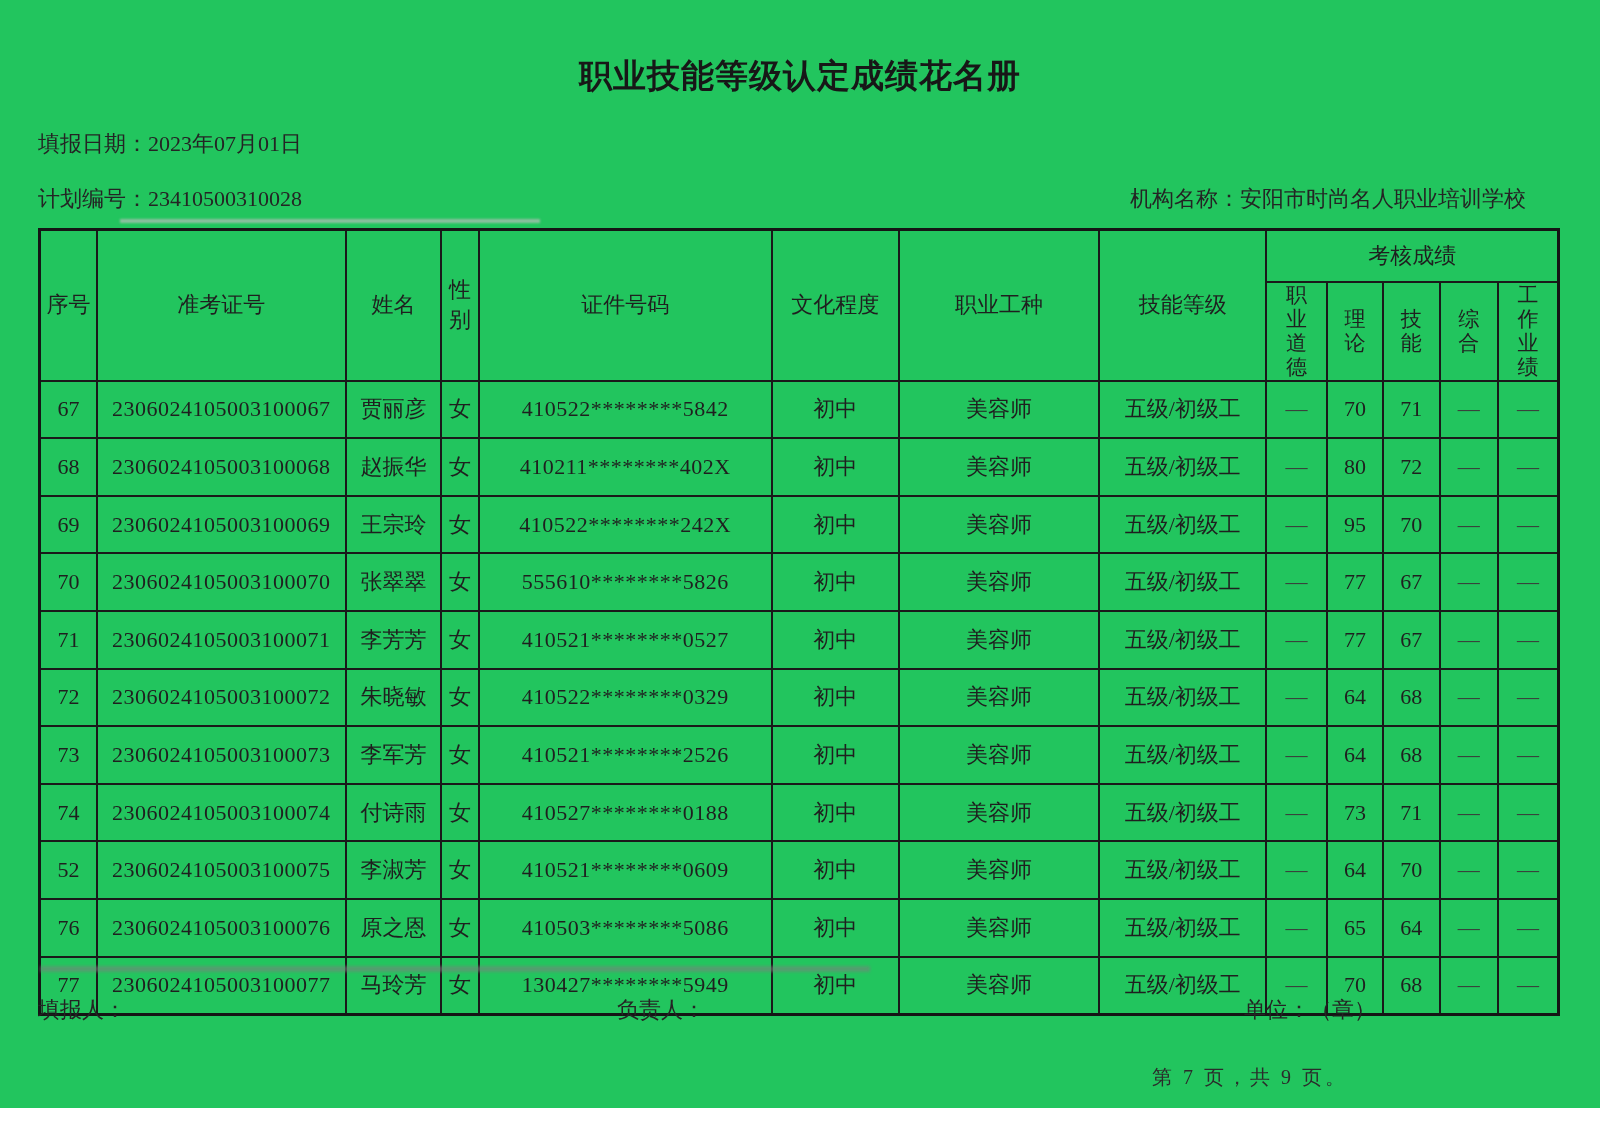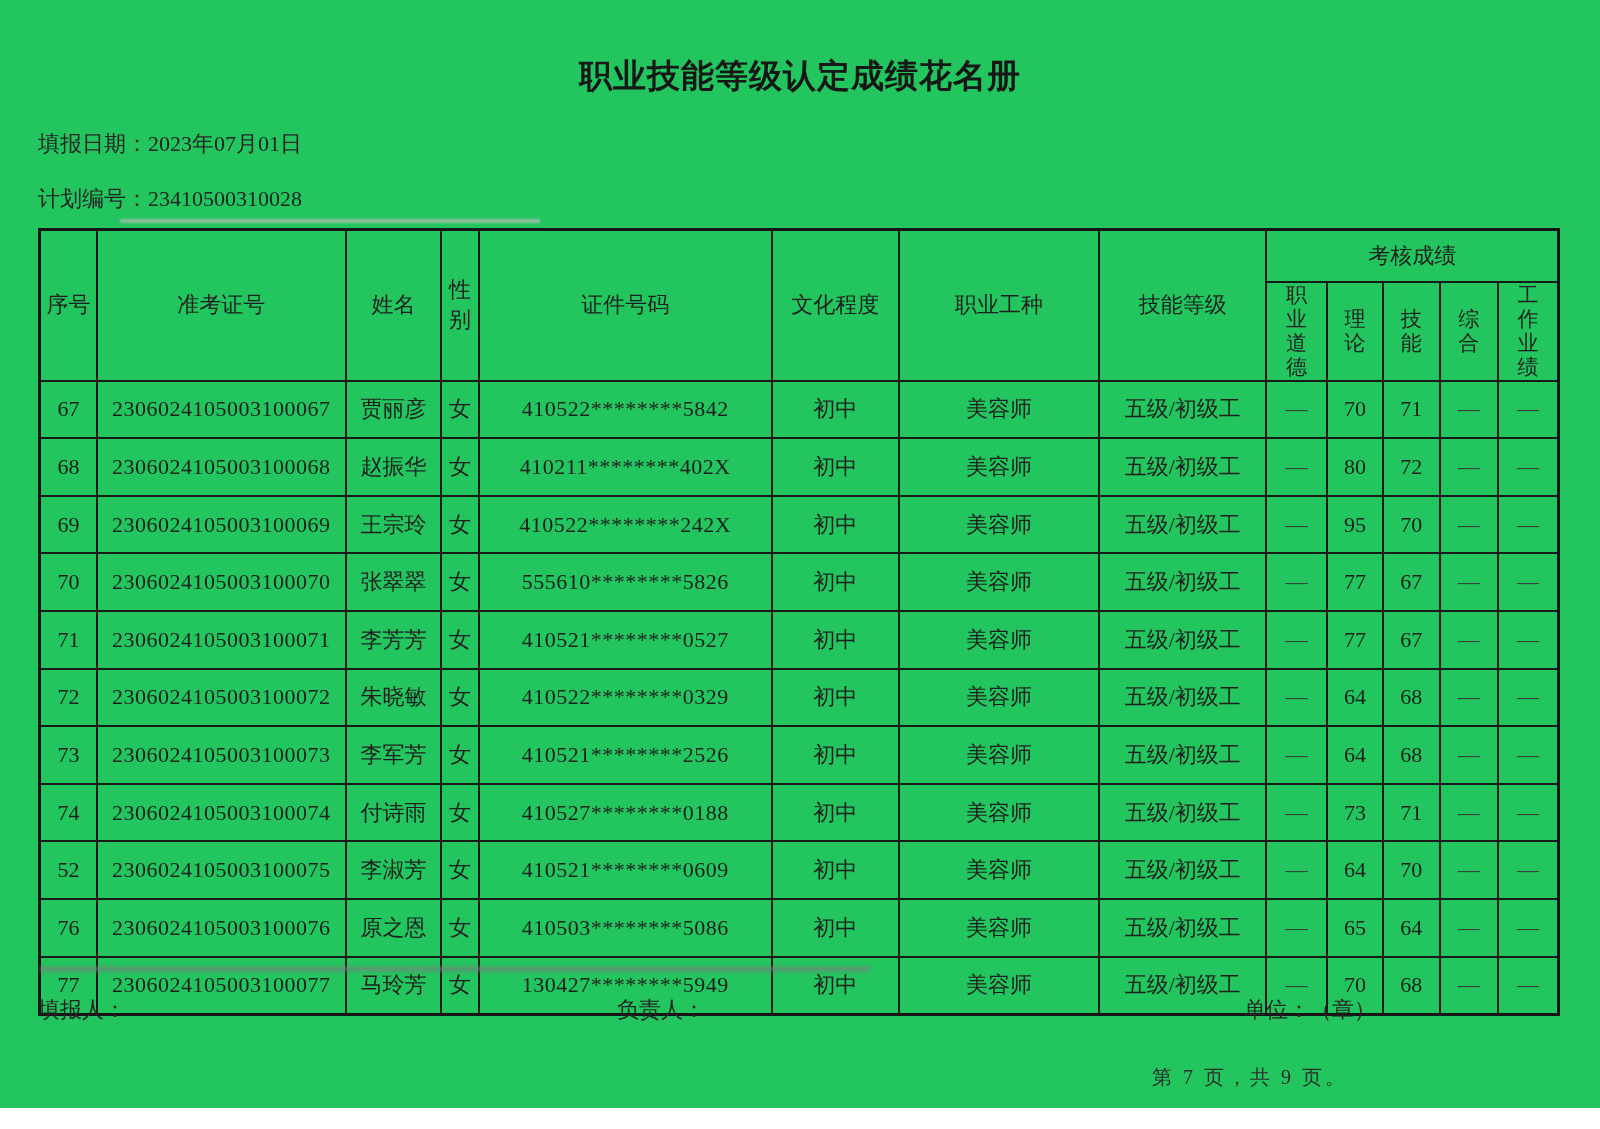--- a/index.html
+++ b/index.html
@@ -117,20 +117,21 @@
 <div class="page">
 
   <div class="doc-title">职业技能等级认定成绩花名册</div>
 
   <div class="meta-row first">
     <div><span>填报日期：</span><span>2023年07月01日</span></div>
   </div>
 
   <div class="meta-row second">
     <div><span>计划编号：</span><span>23410500310028</span></div>
+    <div><span>机构名称：</span><span>安阳市时尚名人职业培训学校</span></div>
   </div>
 
   <div class="scan-line-top"></div>
 
   <table class="roster">
     <colgroup>
       <col style="width:57px">
         <col style="width:247px">
         <col style="width:95px">
         <col style="width:37px">

